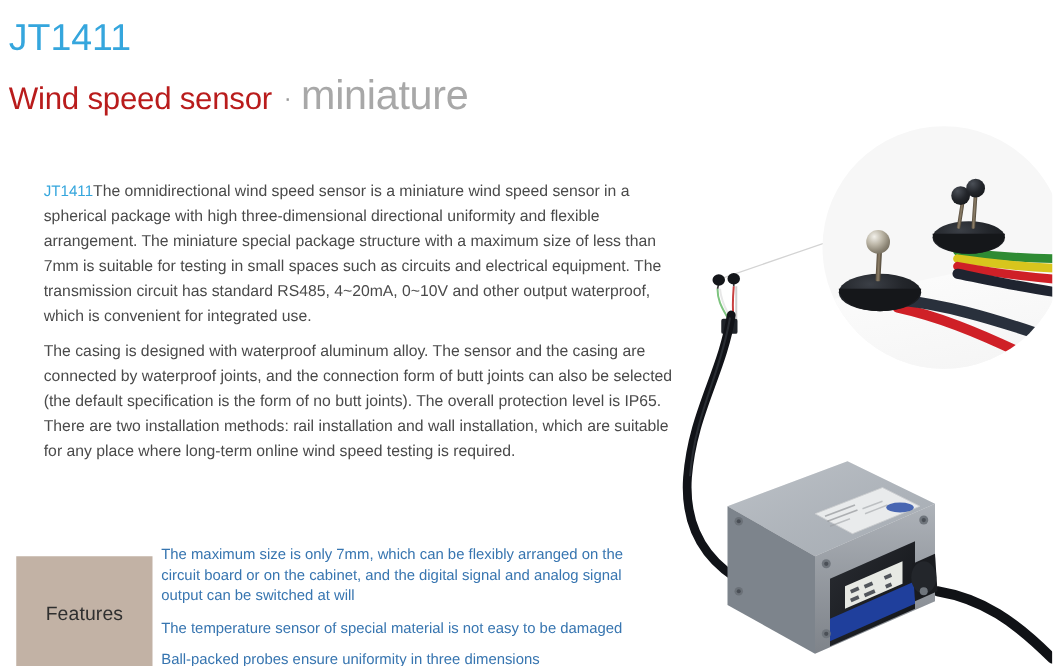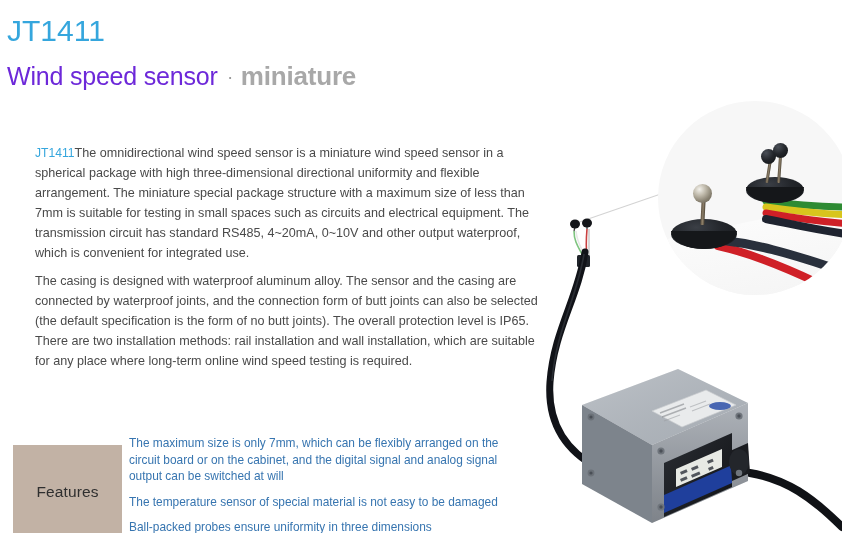--- a/index.html
+++ b/index.html
@@ -37,32 +37,32 @@
 
   #subtitle-row {
     position: absolute;
     left: 1px; top: 60px;
     white-space: nowrap;
     line-height: 32px;
   }
   #subtitle-main {
     font-size: 25px;
     font-weight: 400;
-    color: #6d28d9;
+    color: #b91c1c;
     letter-spacing: -0.2px;
   }
   #subtitle-sep {
     font-size: 19px;
     color: #9a9a9a;
     padding: 0 3px 0 5px;
     vertical-align: 2px;
   }
   #subtitle-alt {
-    font-size: 26px;
-    font-weight: 700;
+    font-size: 33px;
+    font-weight: 400;
     color: #a8a8a8;
     letter-spacing: -0.2px;
   }
 
   .body-para {
     position: absolute;
     left: 1px;
     width: 505px;
     font-size: 12.6px;
     line-height: 20.1px;

